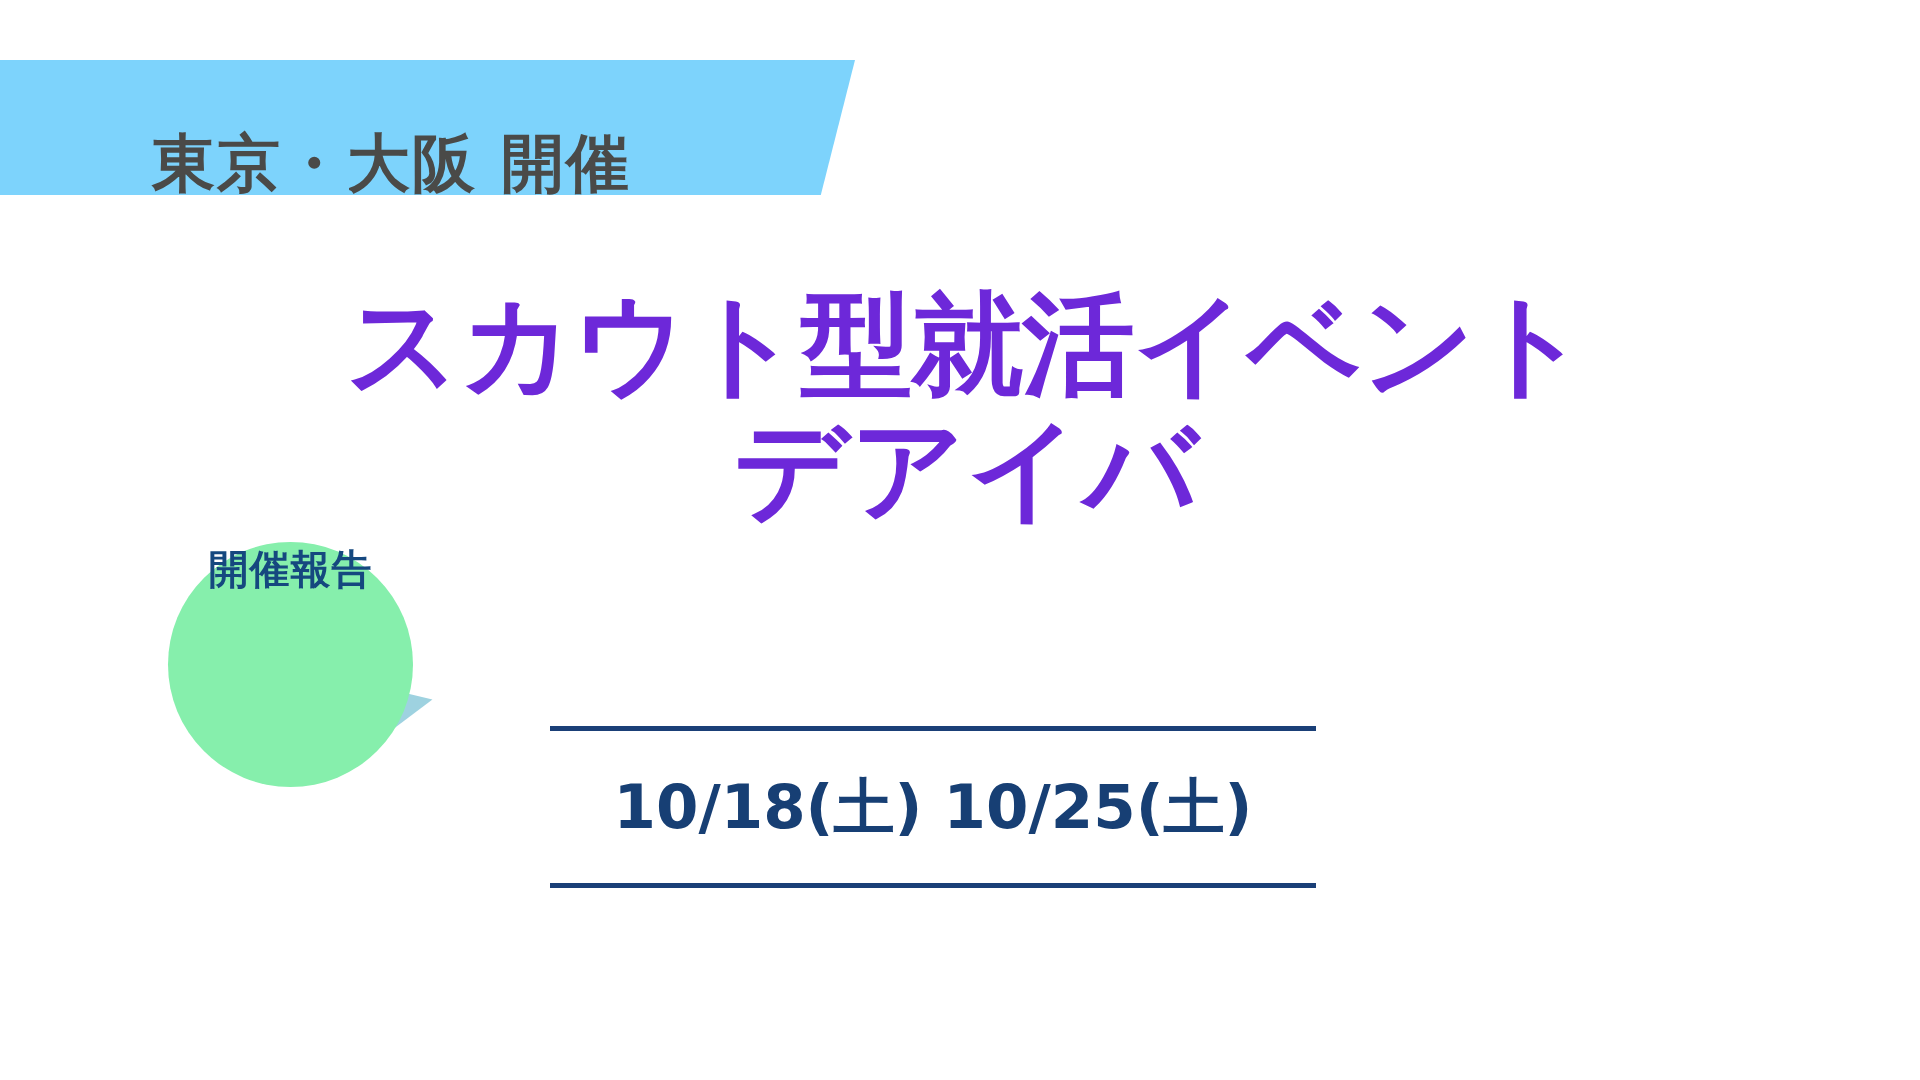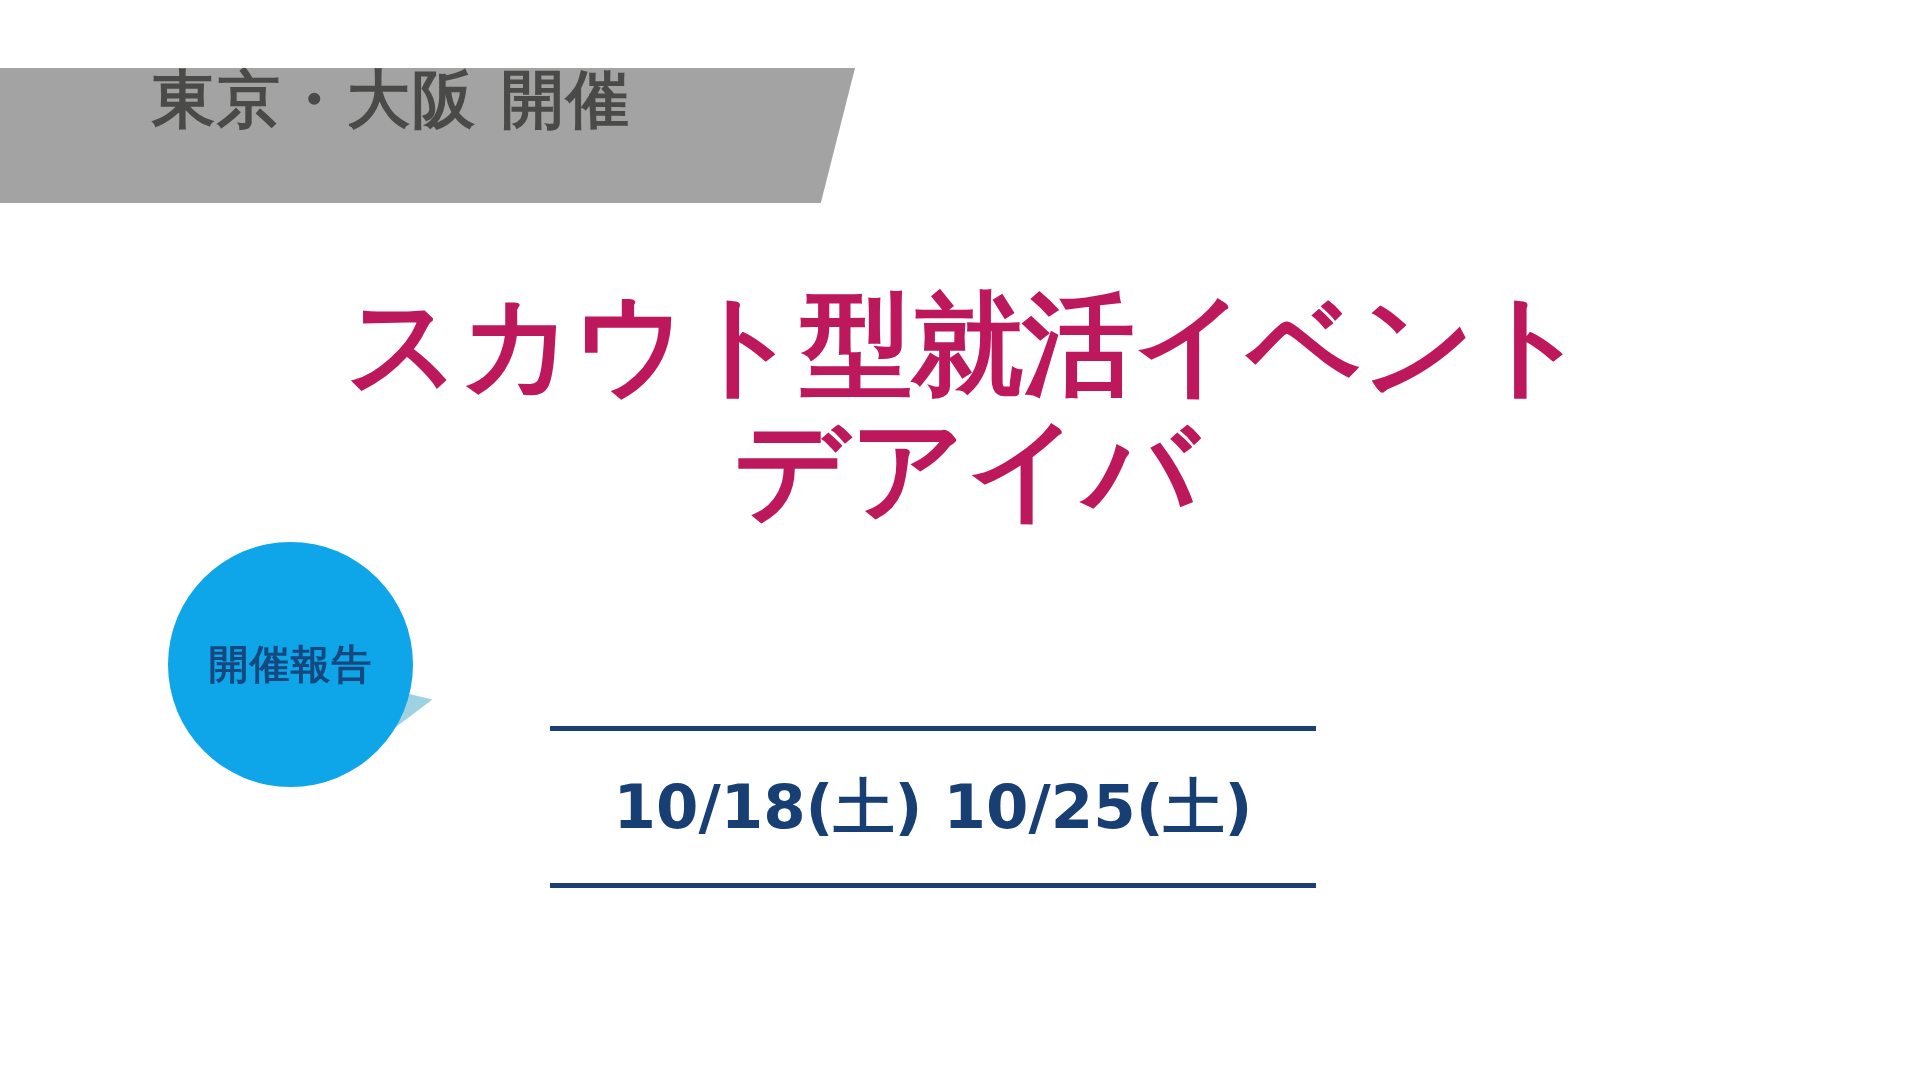--- a/index.html
+++ b/index.html
@@ -17,47 +17,47 @@
     position: relative;
     width: 1920px;
     height: 1080px;
     background: #ffffff;
   }
 
   
   .ribbon {
     position: absolute;
     left: 0px;
-    top: 68px;
+    top: 60px;
     width: 855px;
     height: 135px;
-    background: #a3a3a3;
+    background: #7dd3fc;
     -webkit-clip-path: polygon(0 0, 100% 0, 96% 100%, 0 100%);
     clip-path: polygon(0 0, 100% 0, 96% 100%, 0 100%);
     display: flex;
-    align-items: flex-start;
+    align-items: flex-end;
   }
   .ribbon-label {
     margin-left: 152px;
     color: #4a4a48;
     font-size: 63px;
     font-weight: 700;
     letter-spacing: 2px;
     line-height: 1;
     white-space: nowrap;
     font-family: "DejaVu Sans", "Liberation Sans", sans-serif;
   }
 
   
   .headline {
     position: absolute;
     left: 0;
     top: 282px;
     width: 1920px;
-    color: #be185d;
+    color: #6d28d9;
     text-align: center;
     font-weight: 700;
     line-height: 1.12;
     font-family: "DejaVu Sans", "Liberation Sans", sans-serif;
   }
   .headline-line1 {
     font-size: 112px;
     letter-spacing: -1px;
     padding-left: 14px;
     white-space: nowrap;
@@ -77,23 +77,22 @@
     width: 275px;
     height: 275px;
   }
   .bubble {
     position: absolute;
     left: 0;
     top: 0;
     width: 245px;
     height: 245px;
     border-radius: 50%;
-    background: #0ea5e9;
+    background: #86efac;
     display: flex;
-    align-items: center;
     justify-content: center;
   }
   .bubble-tail {
     position: absolute;
     left: 200px;
     top: 146px;
     width: 0;
     height: 0;
     border-left: 62px solid #9ed2e0;
     border-top: 8px solid transparent;

